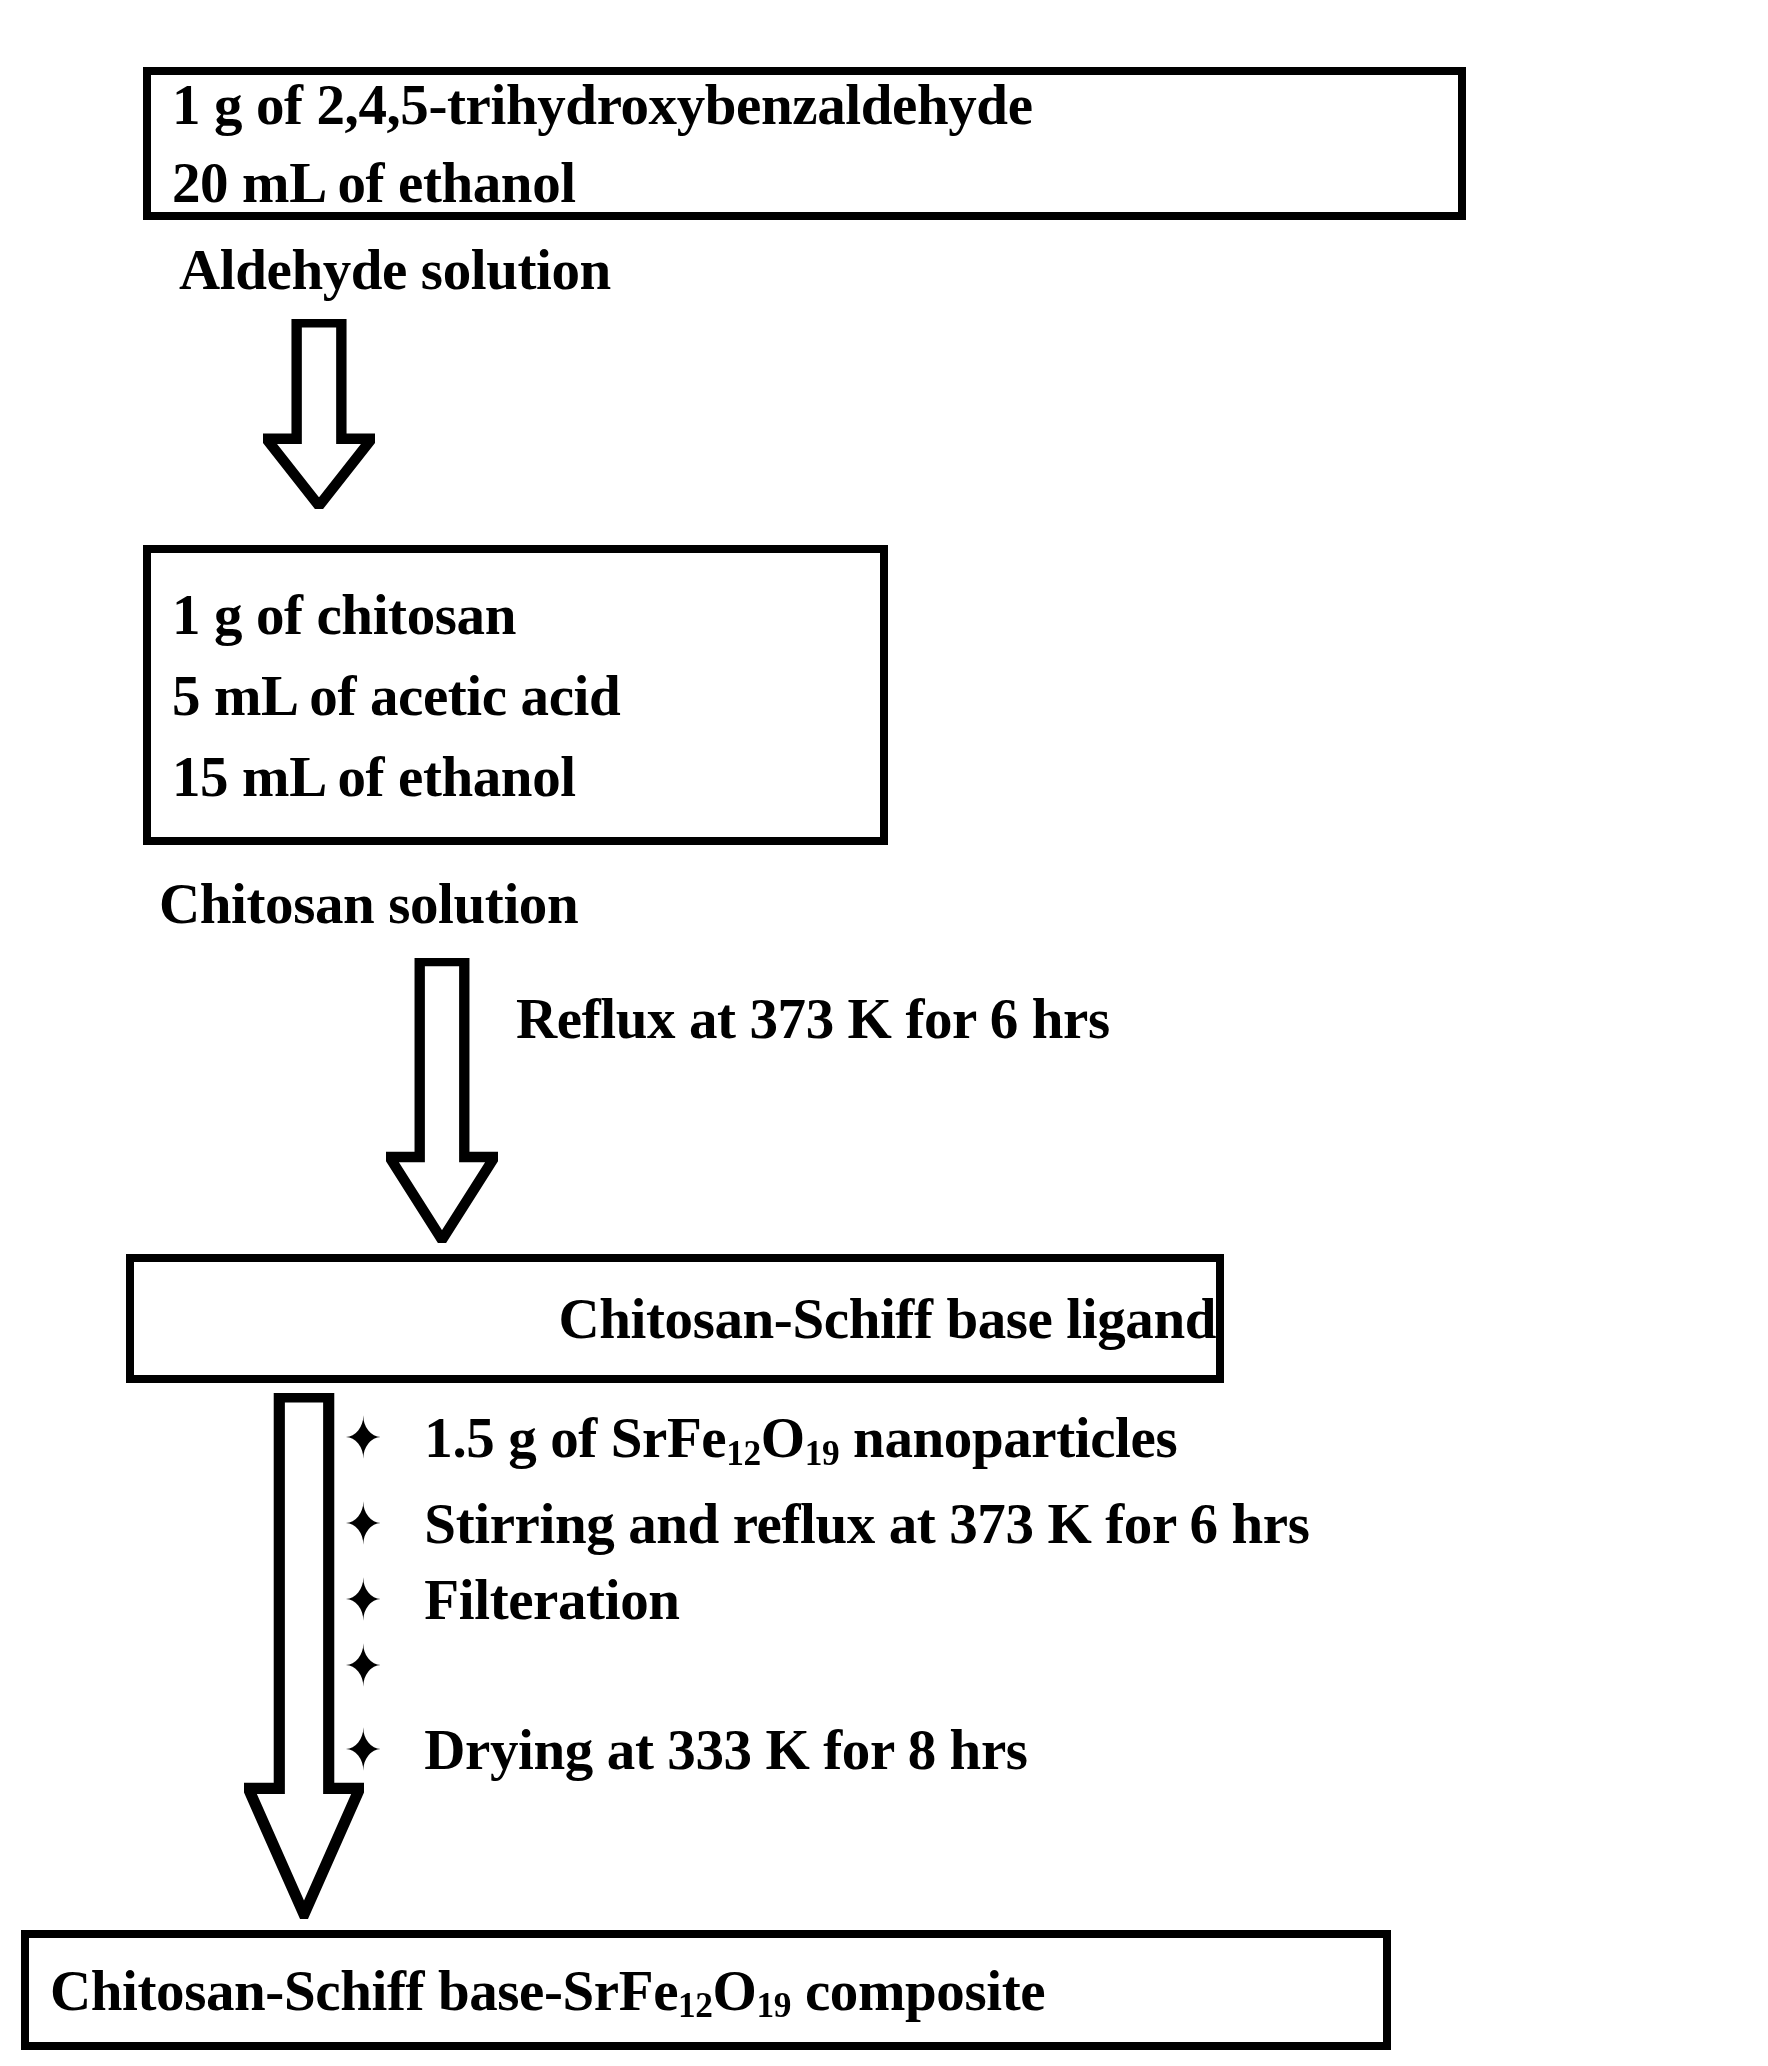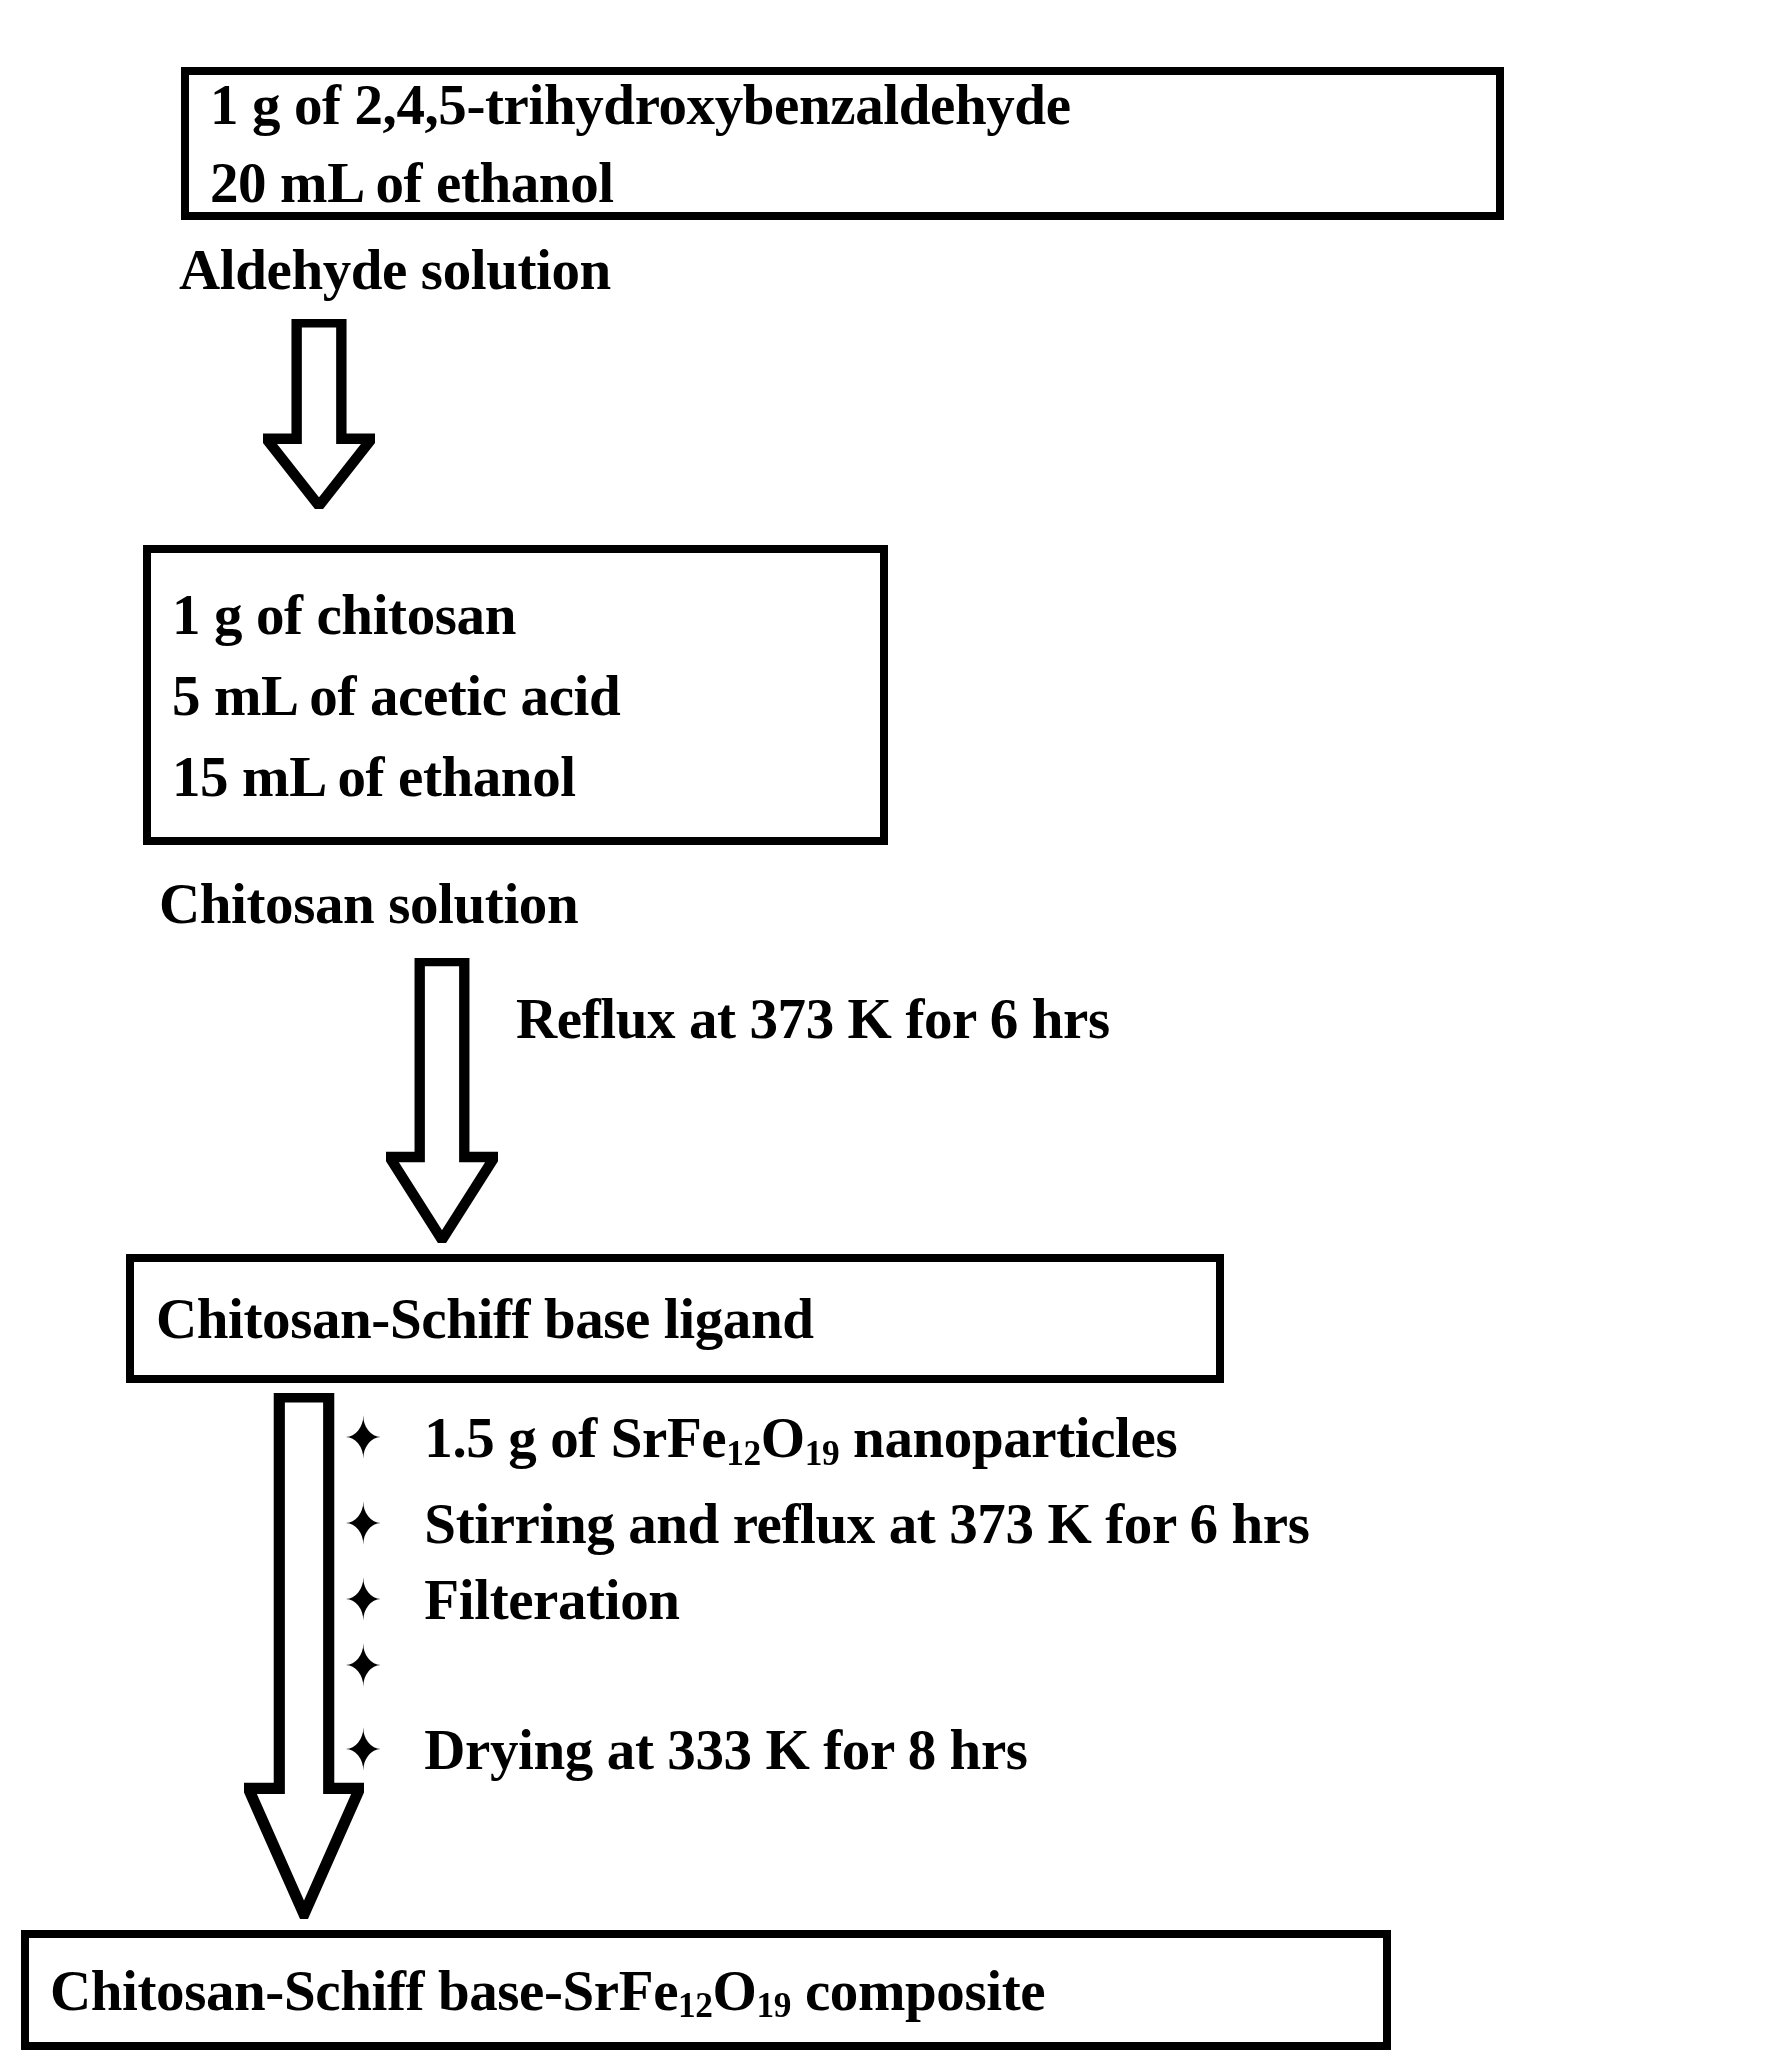--- a/index.html
+++ b/index.html
@@ -33,21 +33,20 @@
     letter-spacing: -0.4px;
   }
 
   
   #box-aldehyde {
     left: 143px;
     top: 67px;
     width: 1323px;
     height: 153px;
     padding: 0 0 0 21px;
-    margin-left: 38px;
   }
   #box-aldehyde .line { font-size: 57px; }
   #box-aldehyde .line:first-child { margin-bottom: 21px; }
 
   
   #box-chitosan {
     left: 143px;
     top: 545px;
     width: 745px;
     height: 300px;
@@ -58,21 +57,21 @@
 
   
   #box-ligand {
     left: 126px;
     top: 1254px;
     width: 1098px;
     height: 129px;
     padding: 0 0 0 22px;
     justify-content: center;
   }
-  #box-ligand .line { font-size: 57px; }
+  #box-ligand .line { font-size: 57px; text-align: right; }
 
   
   #box-composite {
     left: 21px;
     top: 1930px;
     width: 1370px;
     height: 120px;
     padding: 0 0 0 21px;
     justify-content: center;
   }

